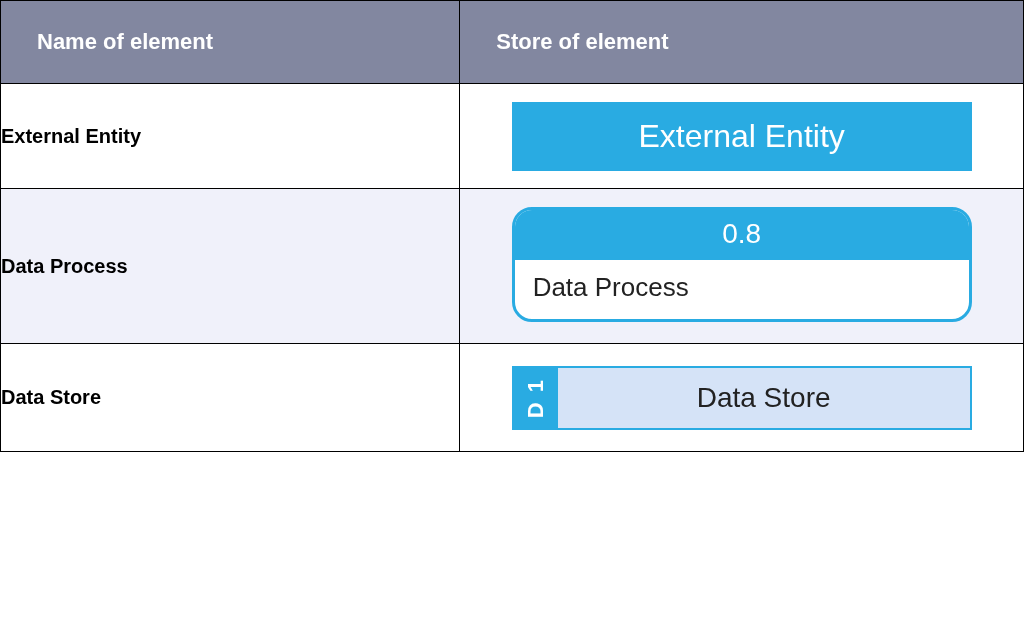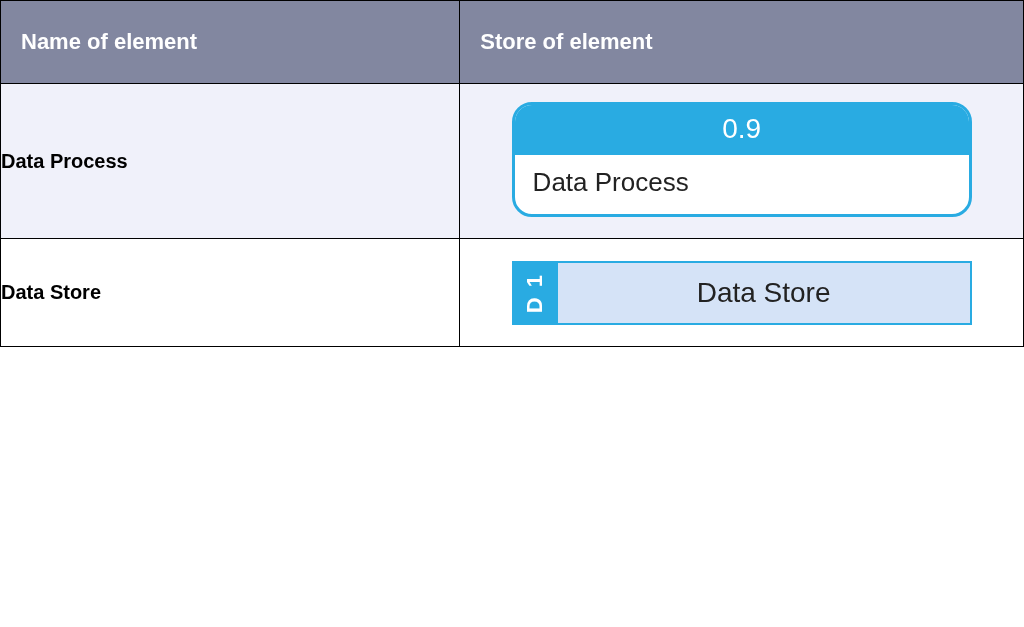--- a/index.html
+++ b/index.html
@@ -15,21 +15,21 @@
     .table th, .table td {
       border: 1px solid #000;
       padding: 0;
       vertical-align: middle;
     }
     .header-row th {
       background: #8287a0;
       color: #fff;
       font-weight: 700;
       text-align: left;
-      padding: 28px 20px;
+      padding: 28px 36px;
       font-size: 22px;
     }
     .col-name {
       width: 460px;
     }
     .col-symbol {
       width: 564px;
     }
     .name-cell {
       padding: 0 20px;
@@ -131,25 +131,33 @@
 <body>
 
 <table class="table">
   <thead>
     <tr class="header-row">
       <th class="col-name">Name of element</th>
       <th class="col-symbol">Store of element</th>
     </tr>
   </thead>
   <tbody>
+    <tr class="row-even row-1">
+      <td class="name-cell">External Entity</td>
+      <td class="symbol-cell">
+        <div class="ext-entity-box">
+          <span>External Entity</span>
+        </div>
+      </td>
+    </tr>
     <tr class="row-odd row-2">
       <td class="name-cell">Data Process</td>
       <td class="symbol-cell">
         <div class="process-box">
-          <div class="process-top">0.9</div>
+          <div class="process-top">0.8</div>
           <div class="process-bottom">Data Process</div>
         </div>
       </td>
     </tr>
     <tr class="row-even row-3">
       <td class="name-cell">Data Store</td>
       <td class="symbol-cell">
         <div class="store-box">
           <div class="store-tab">
             <span class="store-tab-text">D 1</span>

